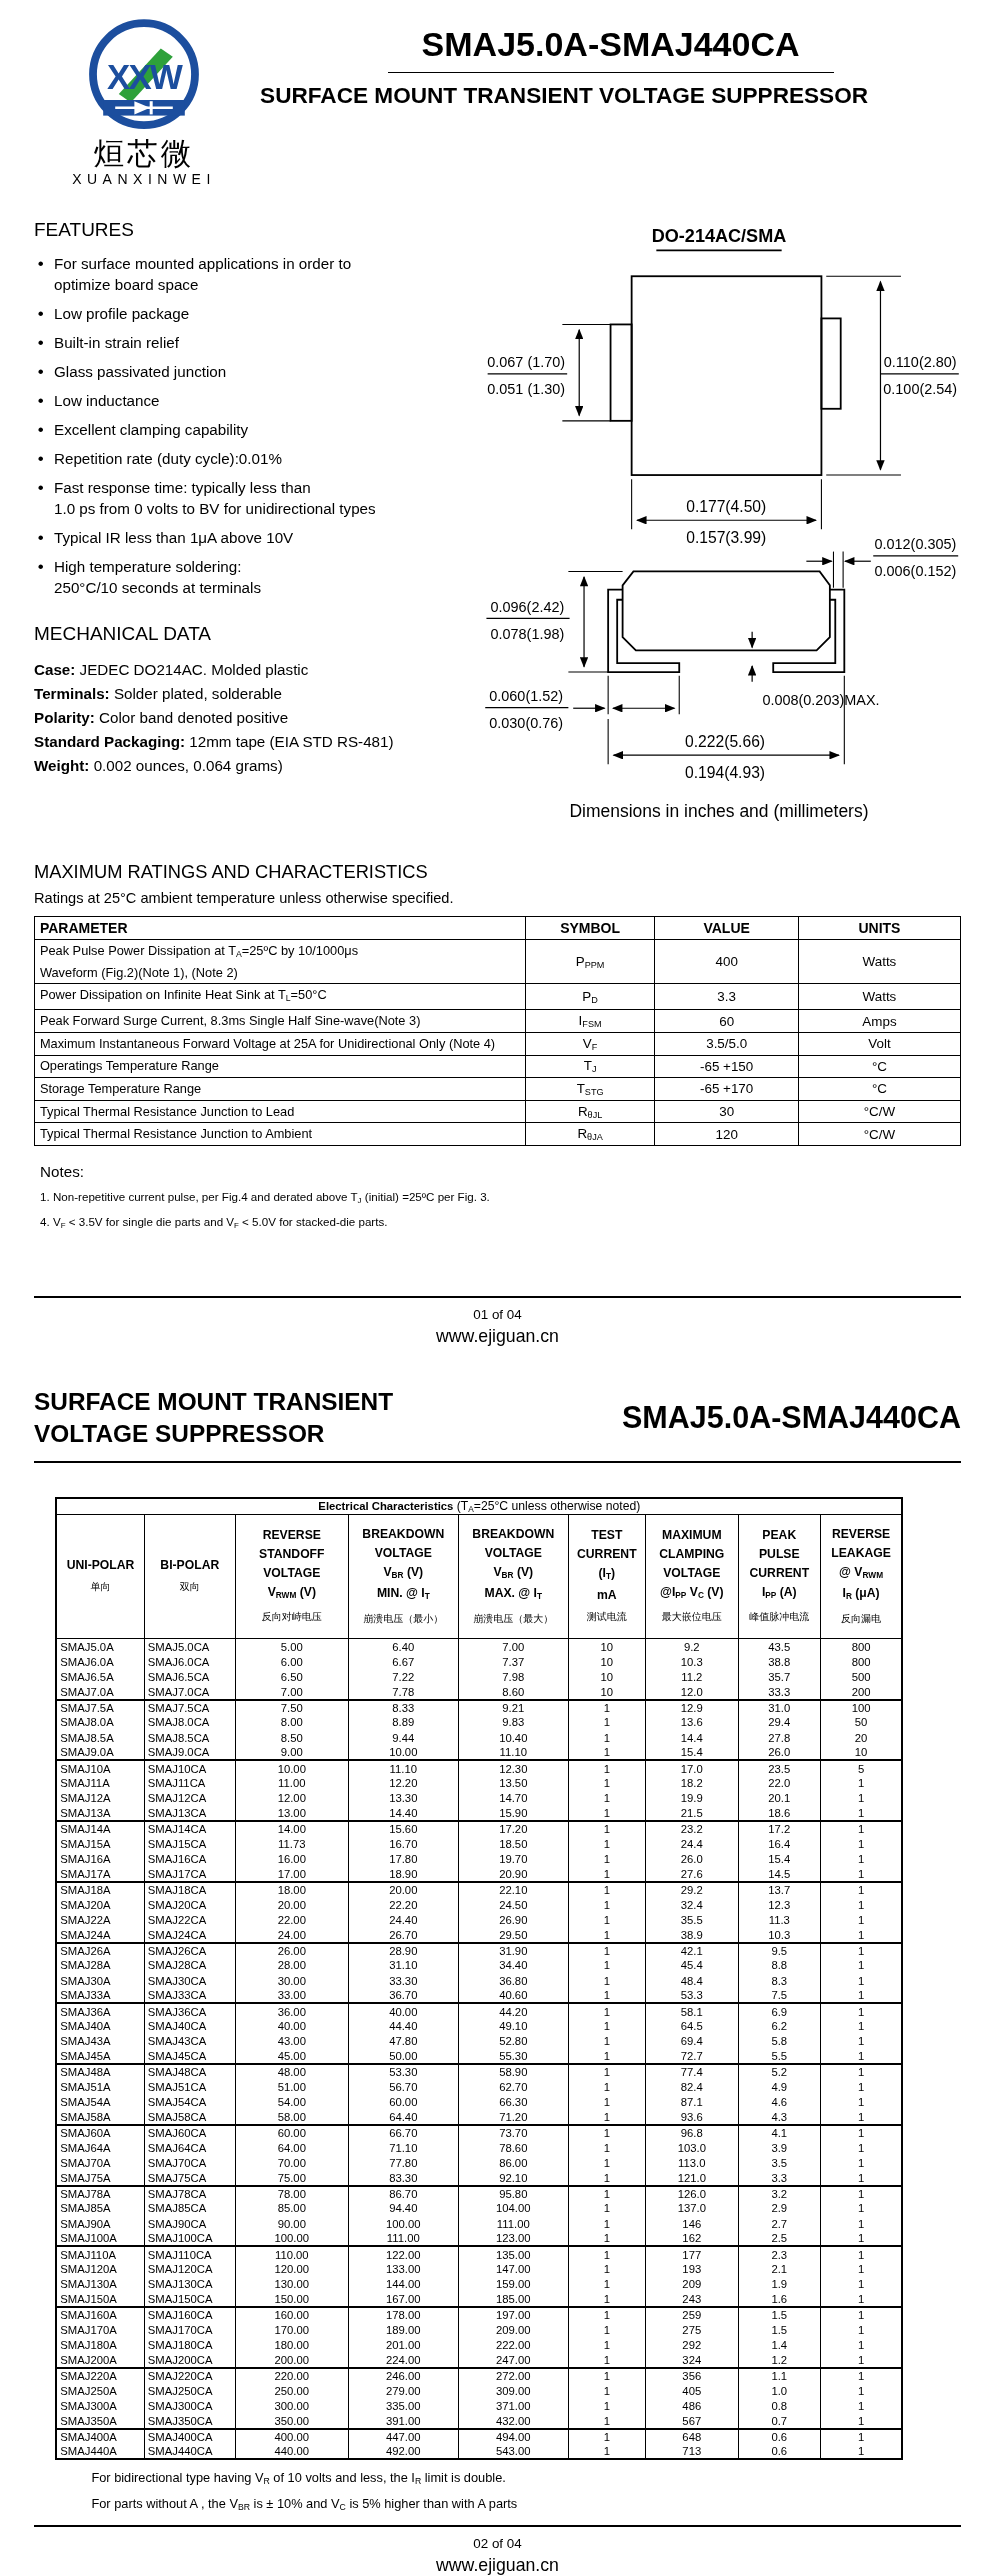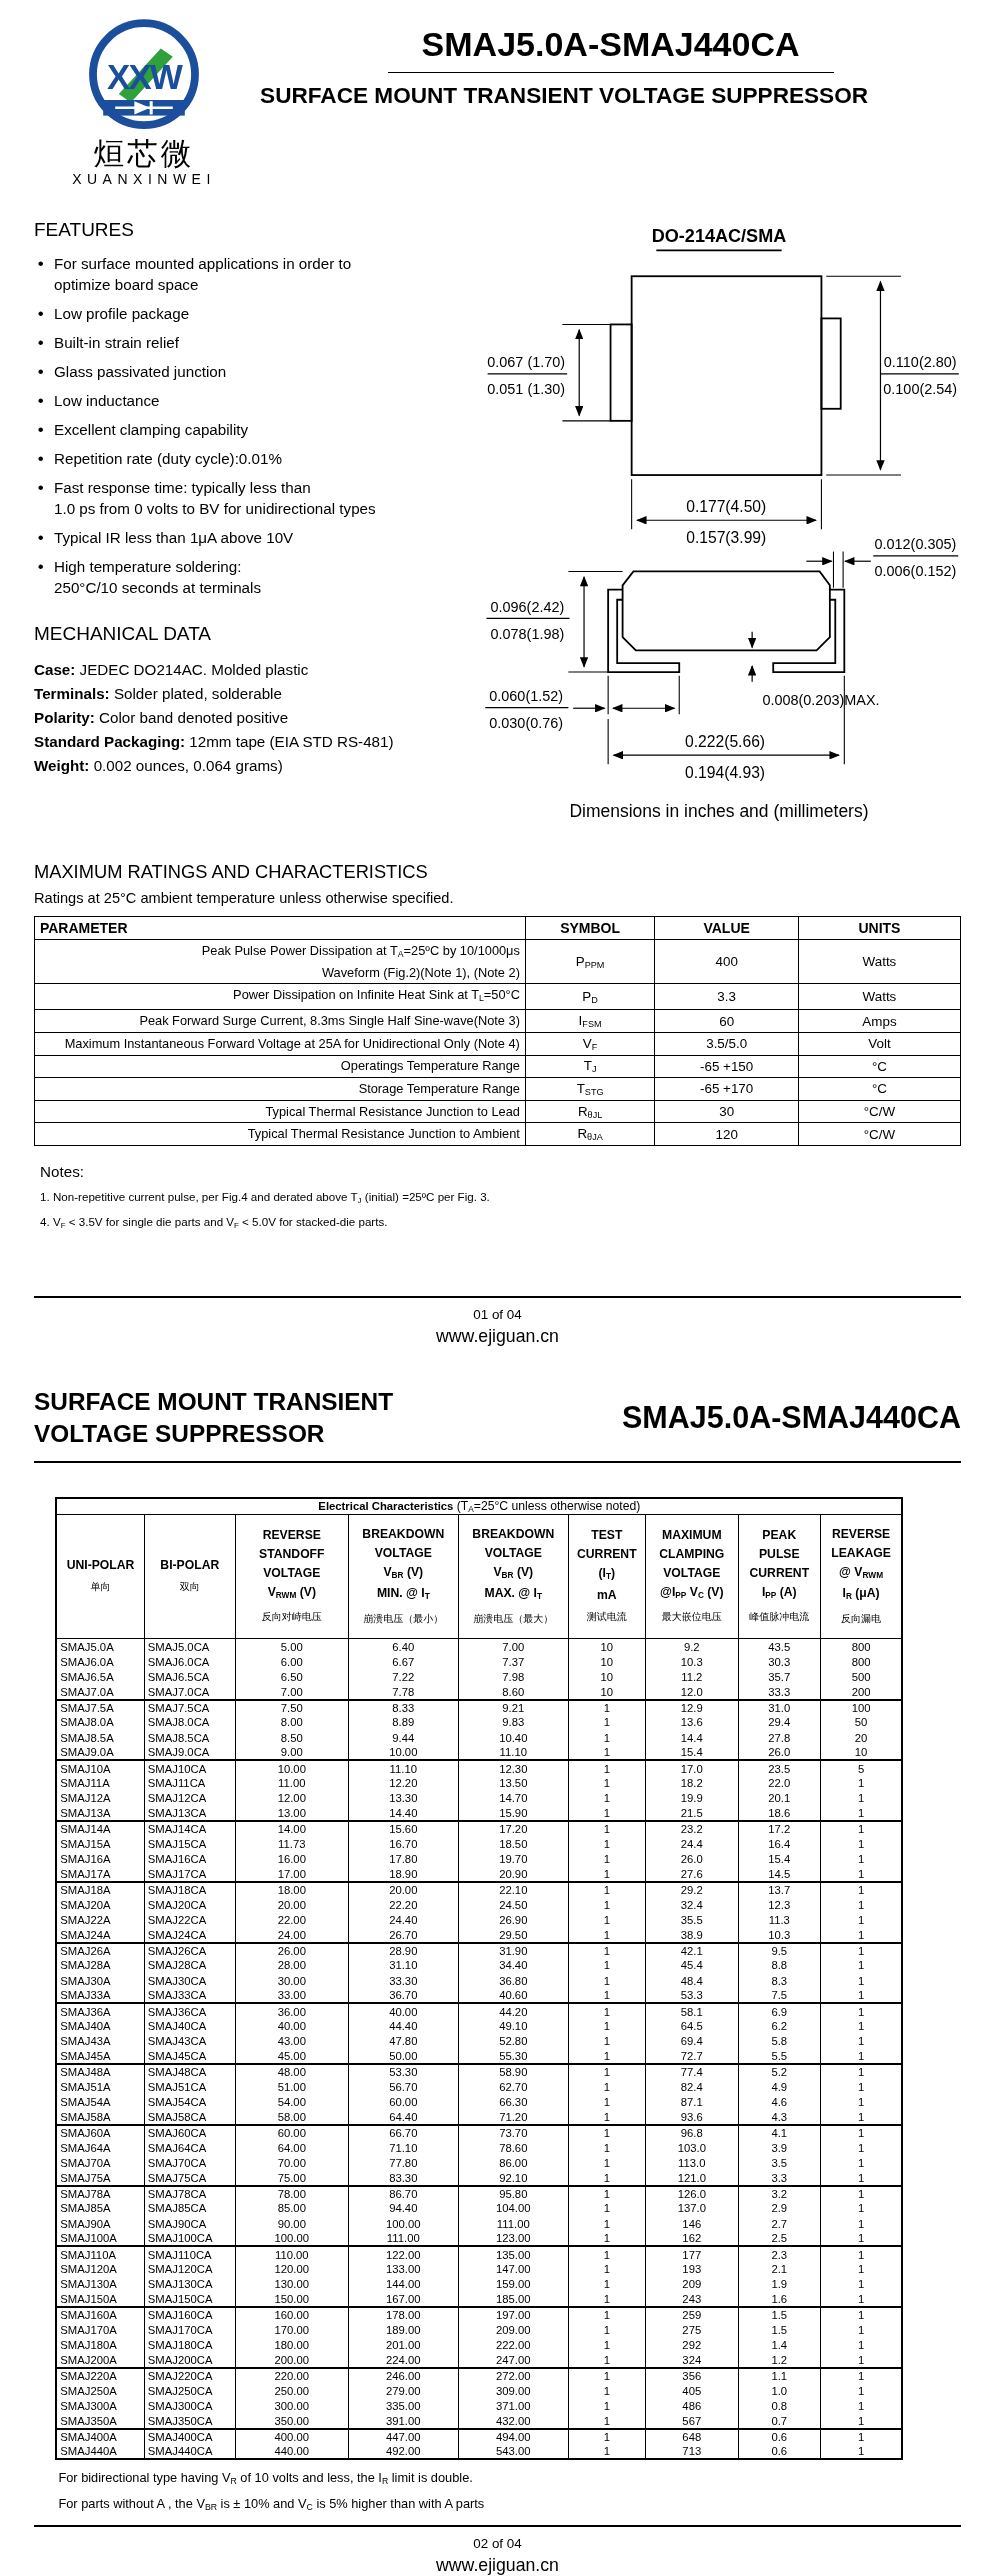--- a/index.html
+++ b/index.html
@@ -47,21 +47,21 @@
   .dia text.ttl { font-size: 30px; font-weight: bold; }
   .dia text.big { font-size: 26px; }
   .dia text.cap { font-size: 29px; }
   .dia text.st { text-anchor: start; }
   .dia marker path { fill: #000; stroke: none; }
 
   
   .ratingsWrap { margin-top: 28px; }
   .rIntro { font-size: 14.6px; margin-top: 7.3px; }
   table.ratings { border-collapse: collapse; width: 100%; margin-top: 9.8px; border: 1.8px solid #000; }
-  table.ratings th, table.ratings td { border: 1.2px solid #000; padding: 1.8px 4.9px; text-align: right; }
+  table.ratings th, table.ratings td { border: 1.2px solid #000; padding: 1.8px 4.9px; }
   table.ratings th { font-size: 14px; text-align: left; height: 23px; }
   table.ratings th + th { text-align: center; }
   table.ratings td { font-size: 12.8px; height: 22.6px; }
   table.ratings td.p div { white-space: nowrap; line-height: 17.7px; }
   table.ratings td.s, table.ratings td.v, table.ratings td.u { text-align: center; font-size: 13.4px; }
   .col-param { width: 53%; } .col-sym { width: 14%; } .col-val { width: 15.5%; } .col-unit { width: 17.5%; }
 
   .notes1 { margin-top: 17px; padding-left: 6.1px; }
   .notesHead { font-size: 15.2px; margin-bottom: 6.1px; }
   .note-line { font-size: 11.6px; line-height: 21.3px; }
@@ -87,21 +87,21 @@
   table.elec th { border-left: 1.2px solid #000; border-bottom: 1.8px solid #000;
     vertical-align: middle; padding: 9.8px 1.2px; font-weight: normal; }
   table.elec th:first-child, table.elec td:first-child { border-left: none; }
   table.elec .hl { font-size: 12.2px; font-weight: bold; line-height: 19px; }
   table.elec .cn { font-size: 10px; line-height: 20px; margin-top: 2.4px; }
   table.elec td { font-size: 11.3px; height: 15.2px; padding: 0 2.4px; text-align: center;
     border-left: 1.2px solid #000; overflow: hidden; white-space: nowrap; }
   table.elec td.lft { text-align: left; padding-left: 3px; }
   table.elec tr.gend td { border-bottom: 2.1px solid #000; }
   .eNotes { margin: 7.3px 0 0 24.4px; }
-  .enote { font-size: 12.8px; line-height: 21.3px; }
+  .enote { font-size: 12.8px; line-height: 21.3px; margin-left: 33px; }
 </style>
 </head>
 <body>
 
 <div class="page" id="page1">
 
   <div class="hd1">
     <div class="logoBlock">
       <svg viewBox="0 0 200 200">
         <circle cx="100" cy="97" r="85" fill="none" stroke="#1c4e9e" stroke-width="13"></circle>
@@ -437,21 +437,21 @@
           <td>800</td>
         </tr>
         <tr>
           <td class="lft">SMAJ6.0A</td>
           <td class="lft">SMAJ6.0CA</td>
           <td>6.00</td>
           <td>6.67</td>
           <td>7.37</td>
           <td>10</td>
           <td>10.3</td>
-          <td>30.3</td>
+          <td>38.8</td>
           <td>800</td>
         </tr>
         <tr>
           <td class="lft">SMAJ6.5A</td>
           <td class="lft">SMAJ6.5CA</td>
           <td>6.50</td>
           <td>7.22</td>
           <td>7.98</td>
           <td>10</td>
           <td>11.2</td>

